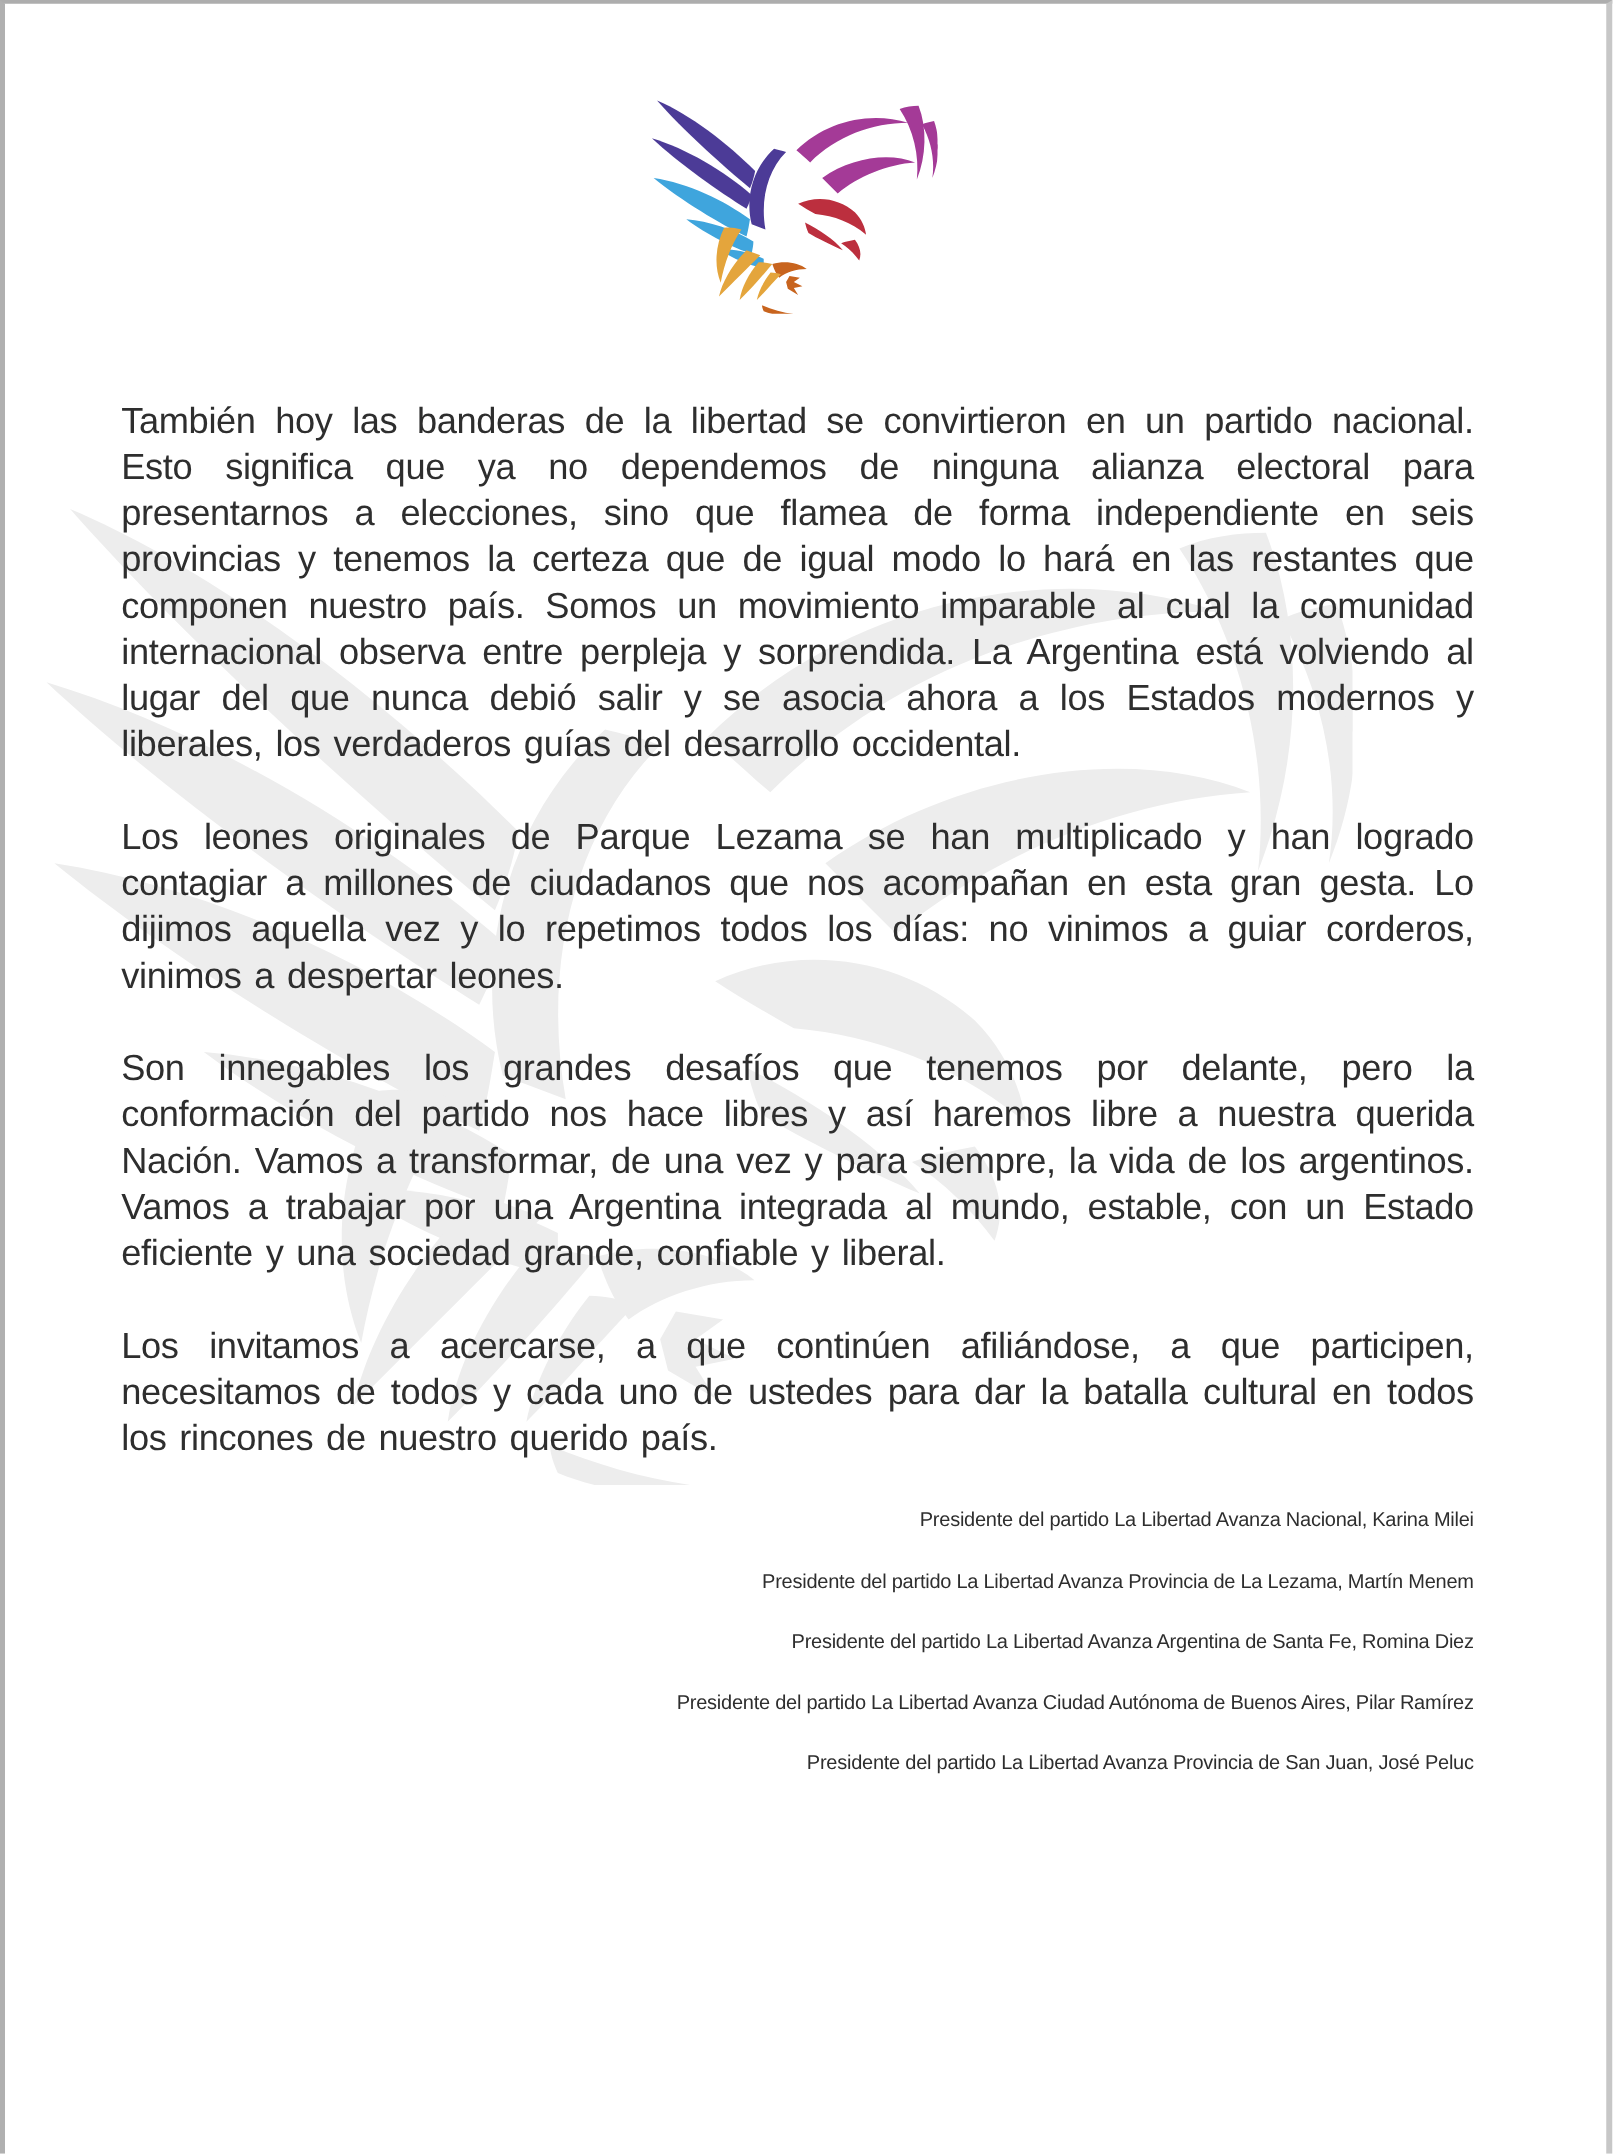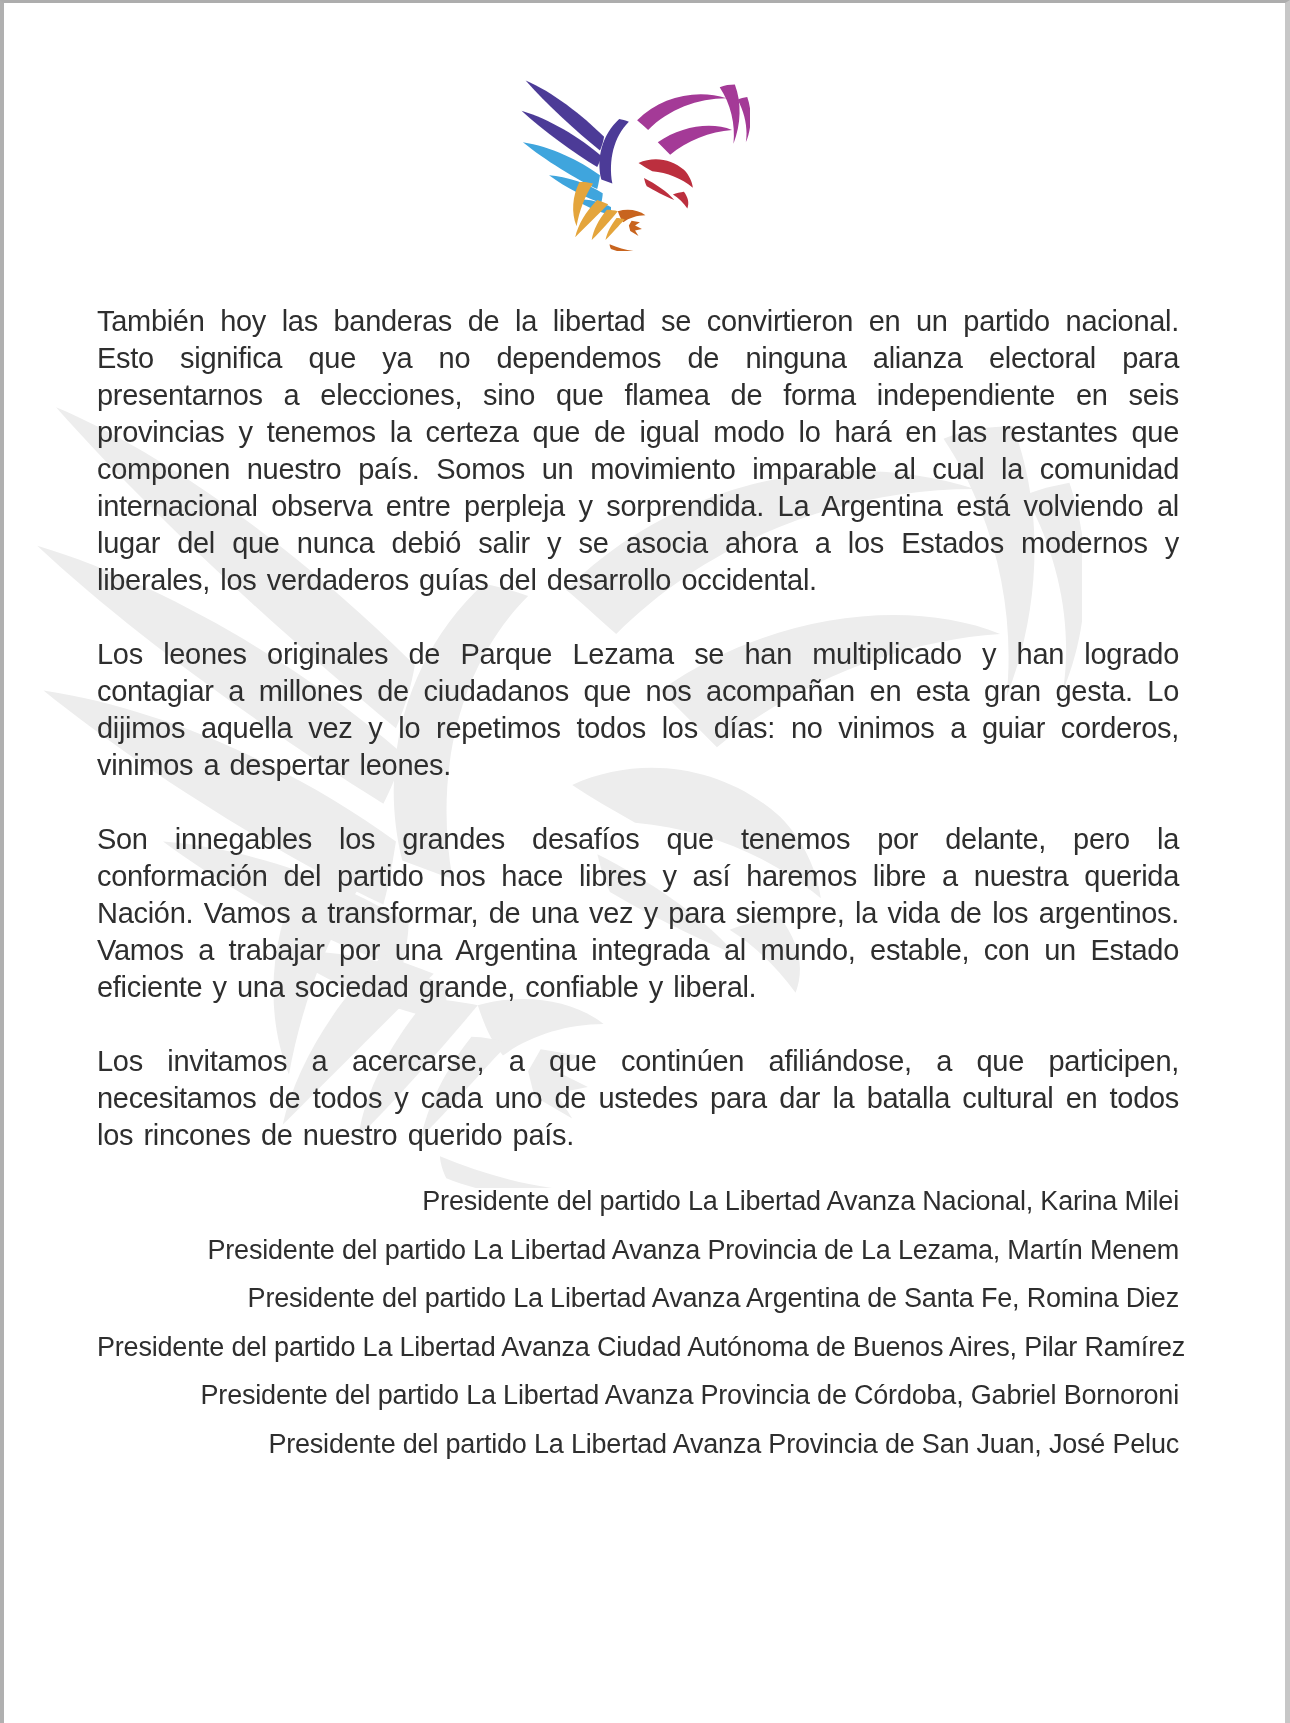--- a/index.html
+++ b/index.html
@@ -33,39 +33,39 @@
     position: absolute;
     left: 512px;
     top: 76px;
     width: 234px;
     z-index: 1;
   }
   .logo svg { display: block; width: 100%; height: auto; }
   .letter {
     position: absolute;
     left: 93px;
-    top: 300px;
+    top: 316px;
     width: 1082px;
     z-index: 2;
   }
   .letter p {
     margin: 0 0 37px 0;
     font-size: 29px;
     line-height: 37px;
     letter-spacing: -0.3px;
     word-spacing: 2.5px;
     text-align: justify;
     text-align-last: left;
   }
   .signatures {
     margin-top: -14px;
     text-align: right;
   }
   .sig {
-    font-size: 27px;
+    font-size: 16px;
     line-height: 48.5px;
     letter-spacing: -0.2px;
     white-space: nowrap;
   }
 </style>
 </head>
 <body>
 
 <div class="page" style="color: rgb(46, 46, 46); background: rgb(255, 255, 255);">
 
@@ -137,18 +137,17 @@
     <p>También hoy las banderas de la libertad se convirtieron en un partido nacional. Esto significa que ya no dependemos de ninguna alianza electoral para presentarnos a elecciones, sino que flamea de forma independiente en seis provincias y tenemos la certeza que de igual modo lo hará en las restantes que componen nuestro país. Somos un movimiento imparable al cual la comunidad internacional observa entre perpleja y sorprendida. La Argentina está volviendo al lugar del que nunca debió salir y se asocia ahora a los Estados modernos y liberales, los verdaderos guías del desarrollo occidental.</p>
     <p>Los leones originales de Parque Lezama se han multiplicado y han logrado contagiar a millones de ciudadanos que nos acompañan en esta gran gesta. Lo dijimos aquella vez y lo repetimos todos los días: no vinimos a guiar corderos, vinimos a despertar leones.</p>
     <p>Son innegables los grandes desafíos que tenemos por delante, pero la conformación del partido nos hace libres y así haremos libre a nuestra querida Nación. Vamos a transformar, de una vez y para siempre, la vida de los argentinos. Vamos a trabajar por una Argentina integrada al mundo, estable, con un Estado eficiente y una sociedad grande, confiable y liberal.</p>
     <p>Los invitamos a acercarse, a que continúen afiliándose, a que participen, necesitamos de todos y cada uno de ustedes para dar la batalla cultural en todos los rincones de nuestro querido país.</p>
 
     <div class="signatures">
       <div class="sig">Presidente del partido La Libertad Avanza Nacional, Karina Milei</div>
       <div class="sig">Presidente del partido La Libertad Avanza Provincia de La Lezama, Martín Menem</div>
       <div class="sig">Presidente del partido La Libertad Avanza Argentina de Santa Fe, Romina Diez</div>
       <div class="sig">Presidente del partido La Libertad Avanza Ciudad Autónoma de Buenos Aires, Pilar Ramírez</div>
-      <div class="sig">Presidente del partido La Libertad Avanza Provincia de Córdoba, Gabriel Bornoroni</div>
       <div class="sig">Presidente del partido La Libertad Avanza Provincia de San Juan, José Peluc</div>
     </div>
   </div>
 
 </div>
 
 </body></html>

